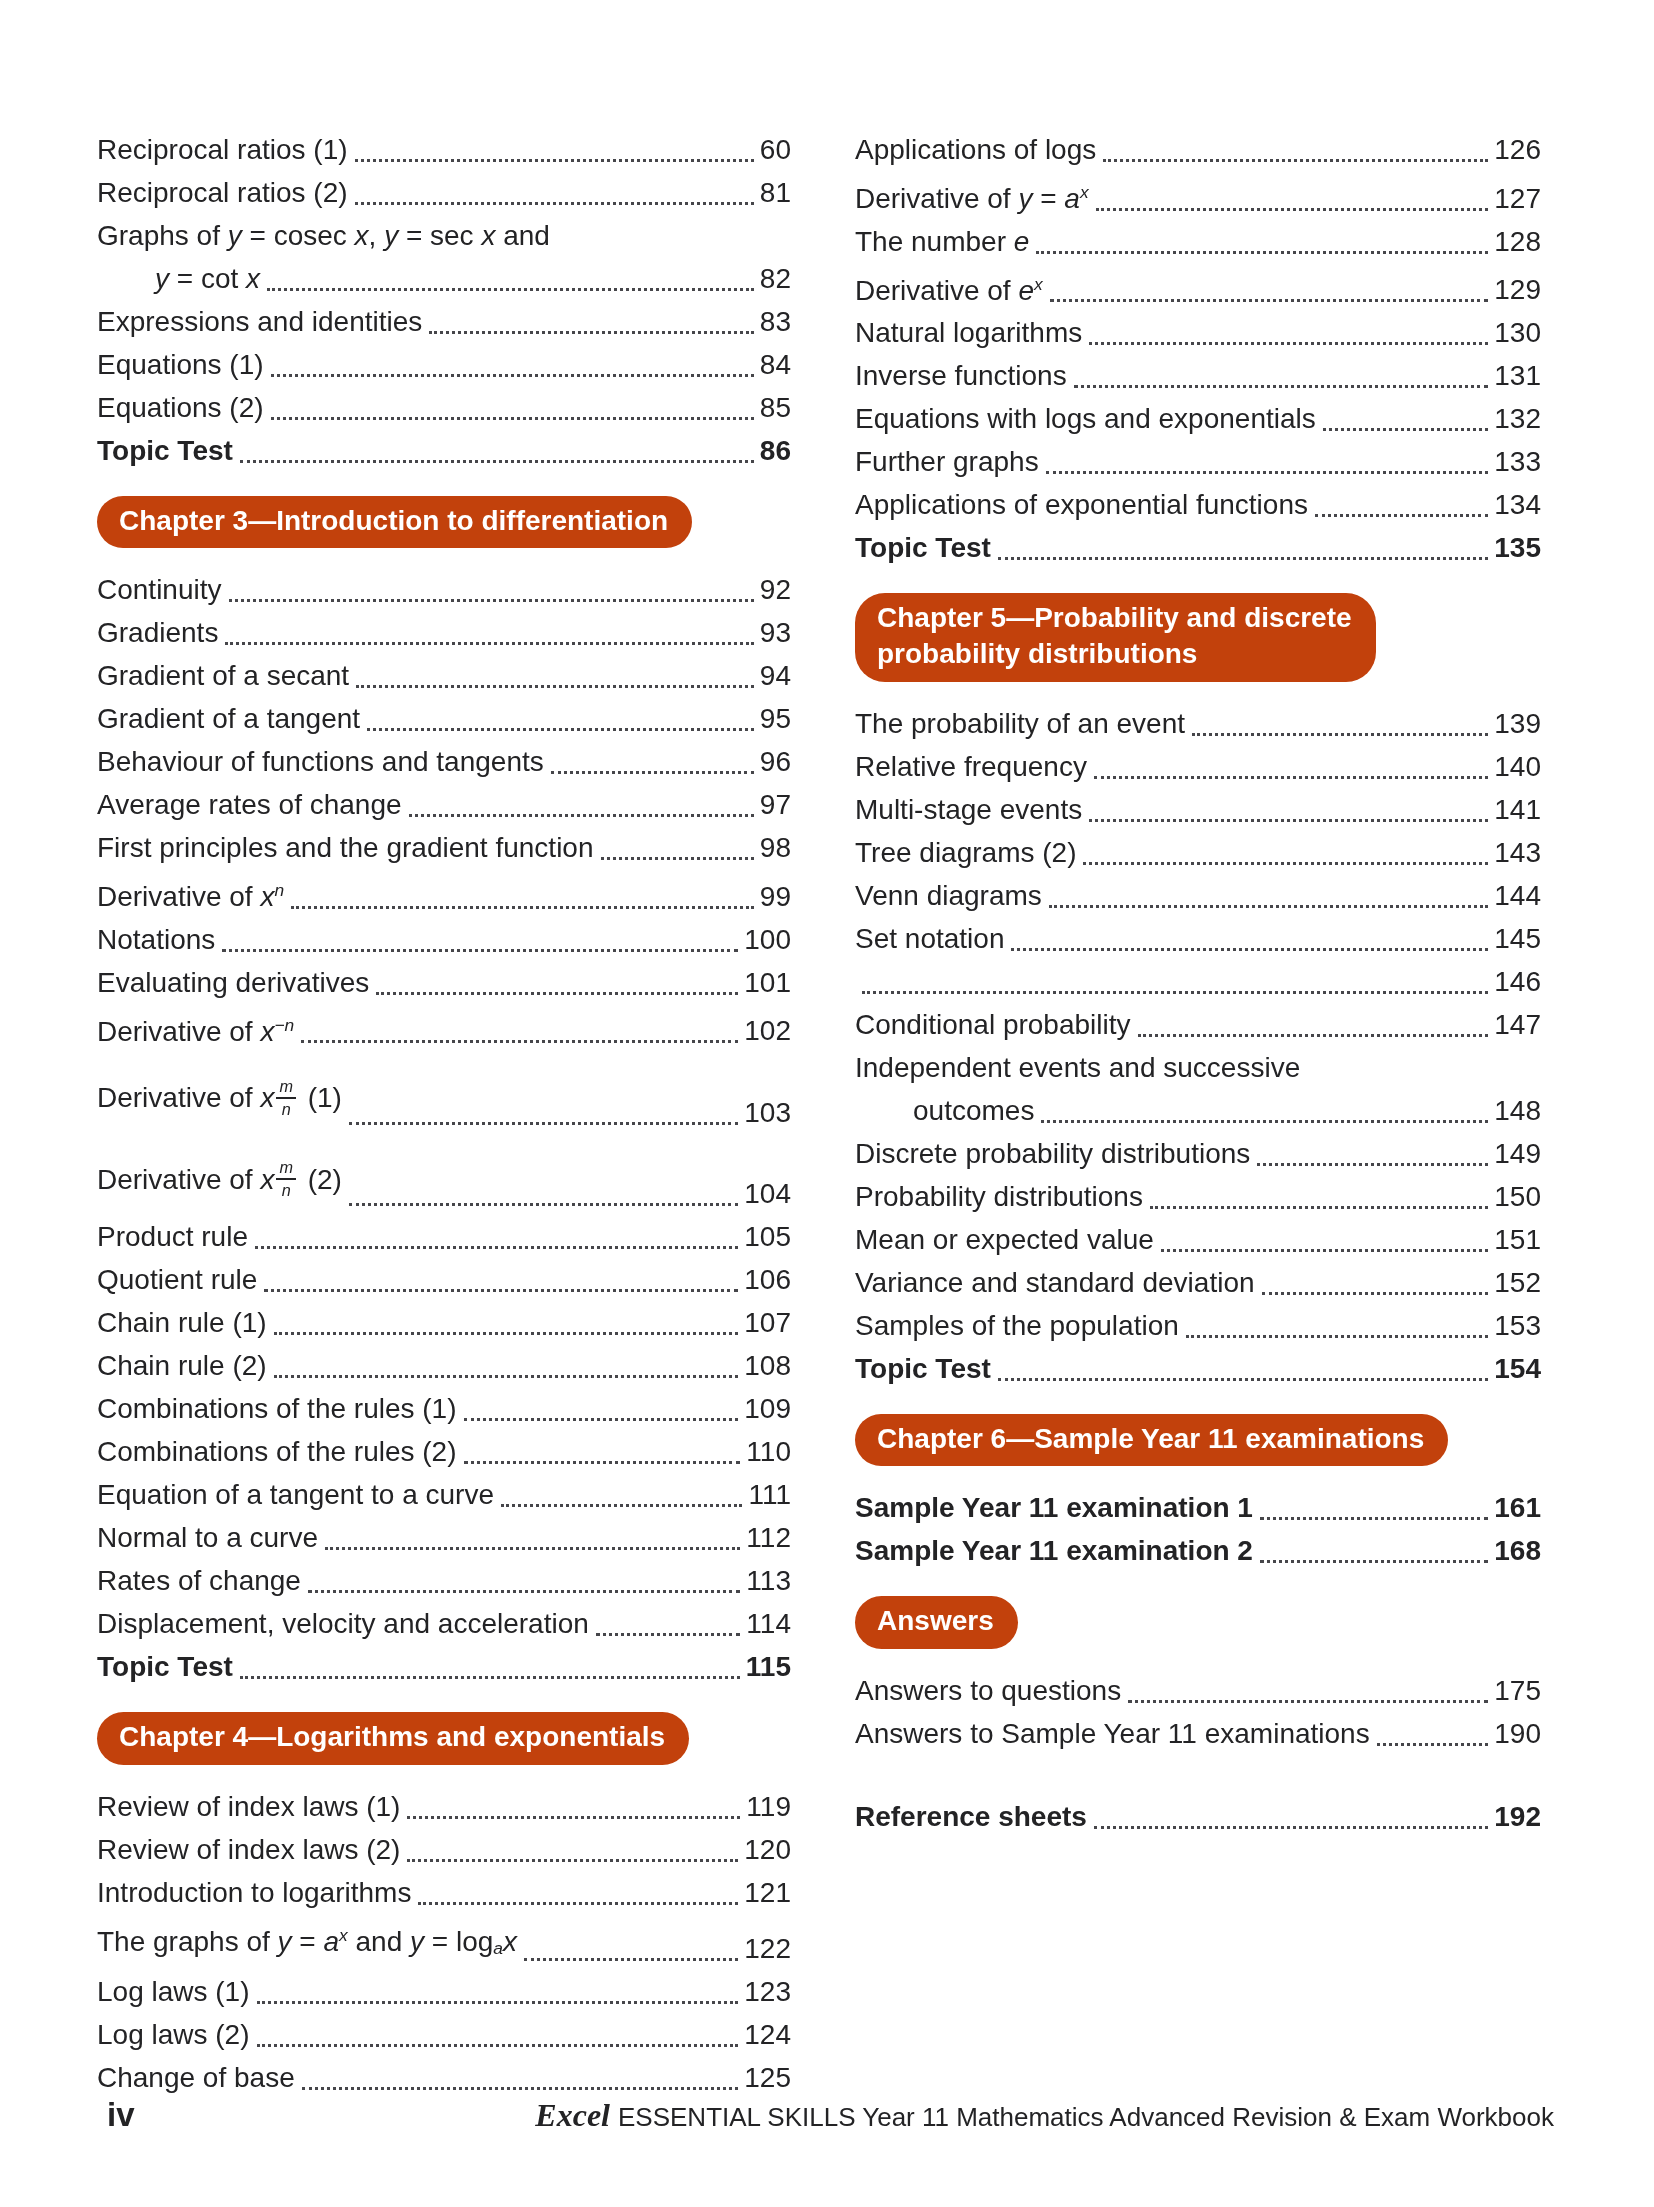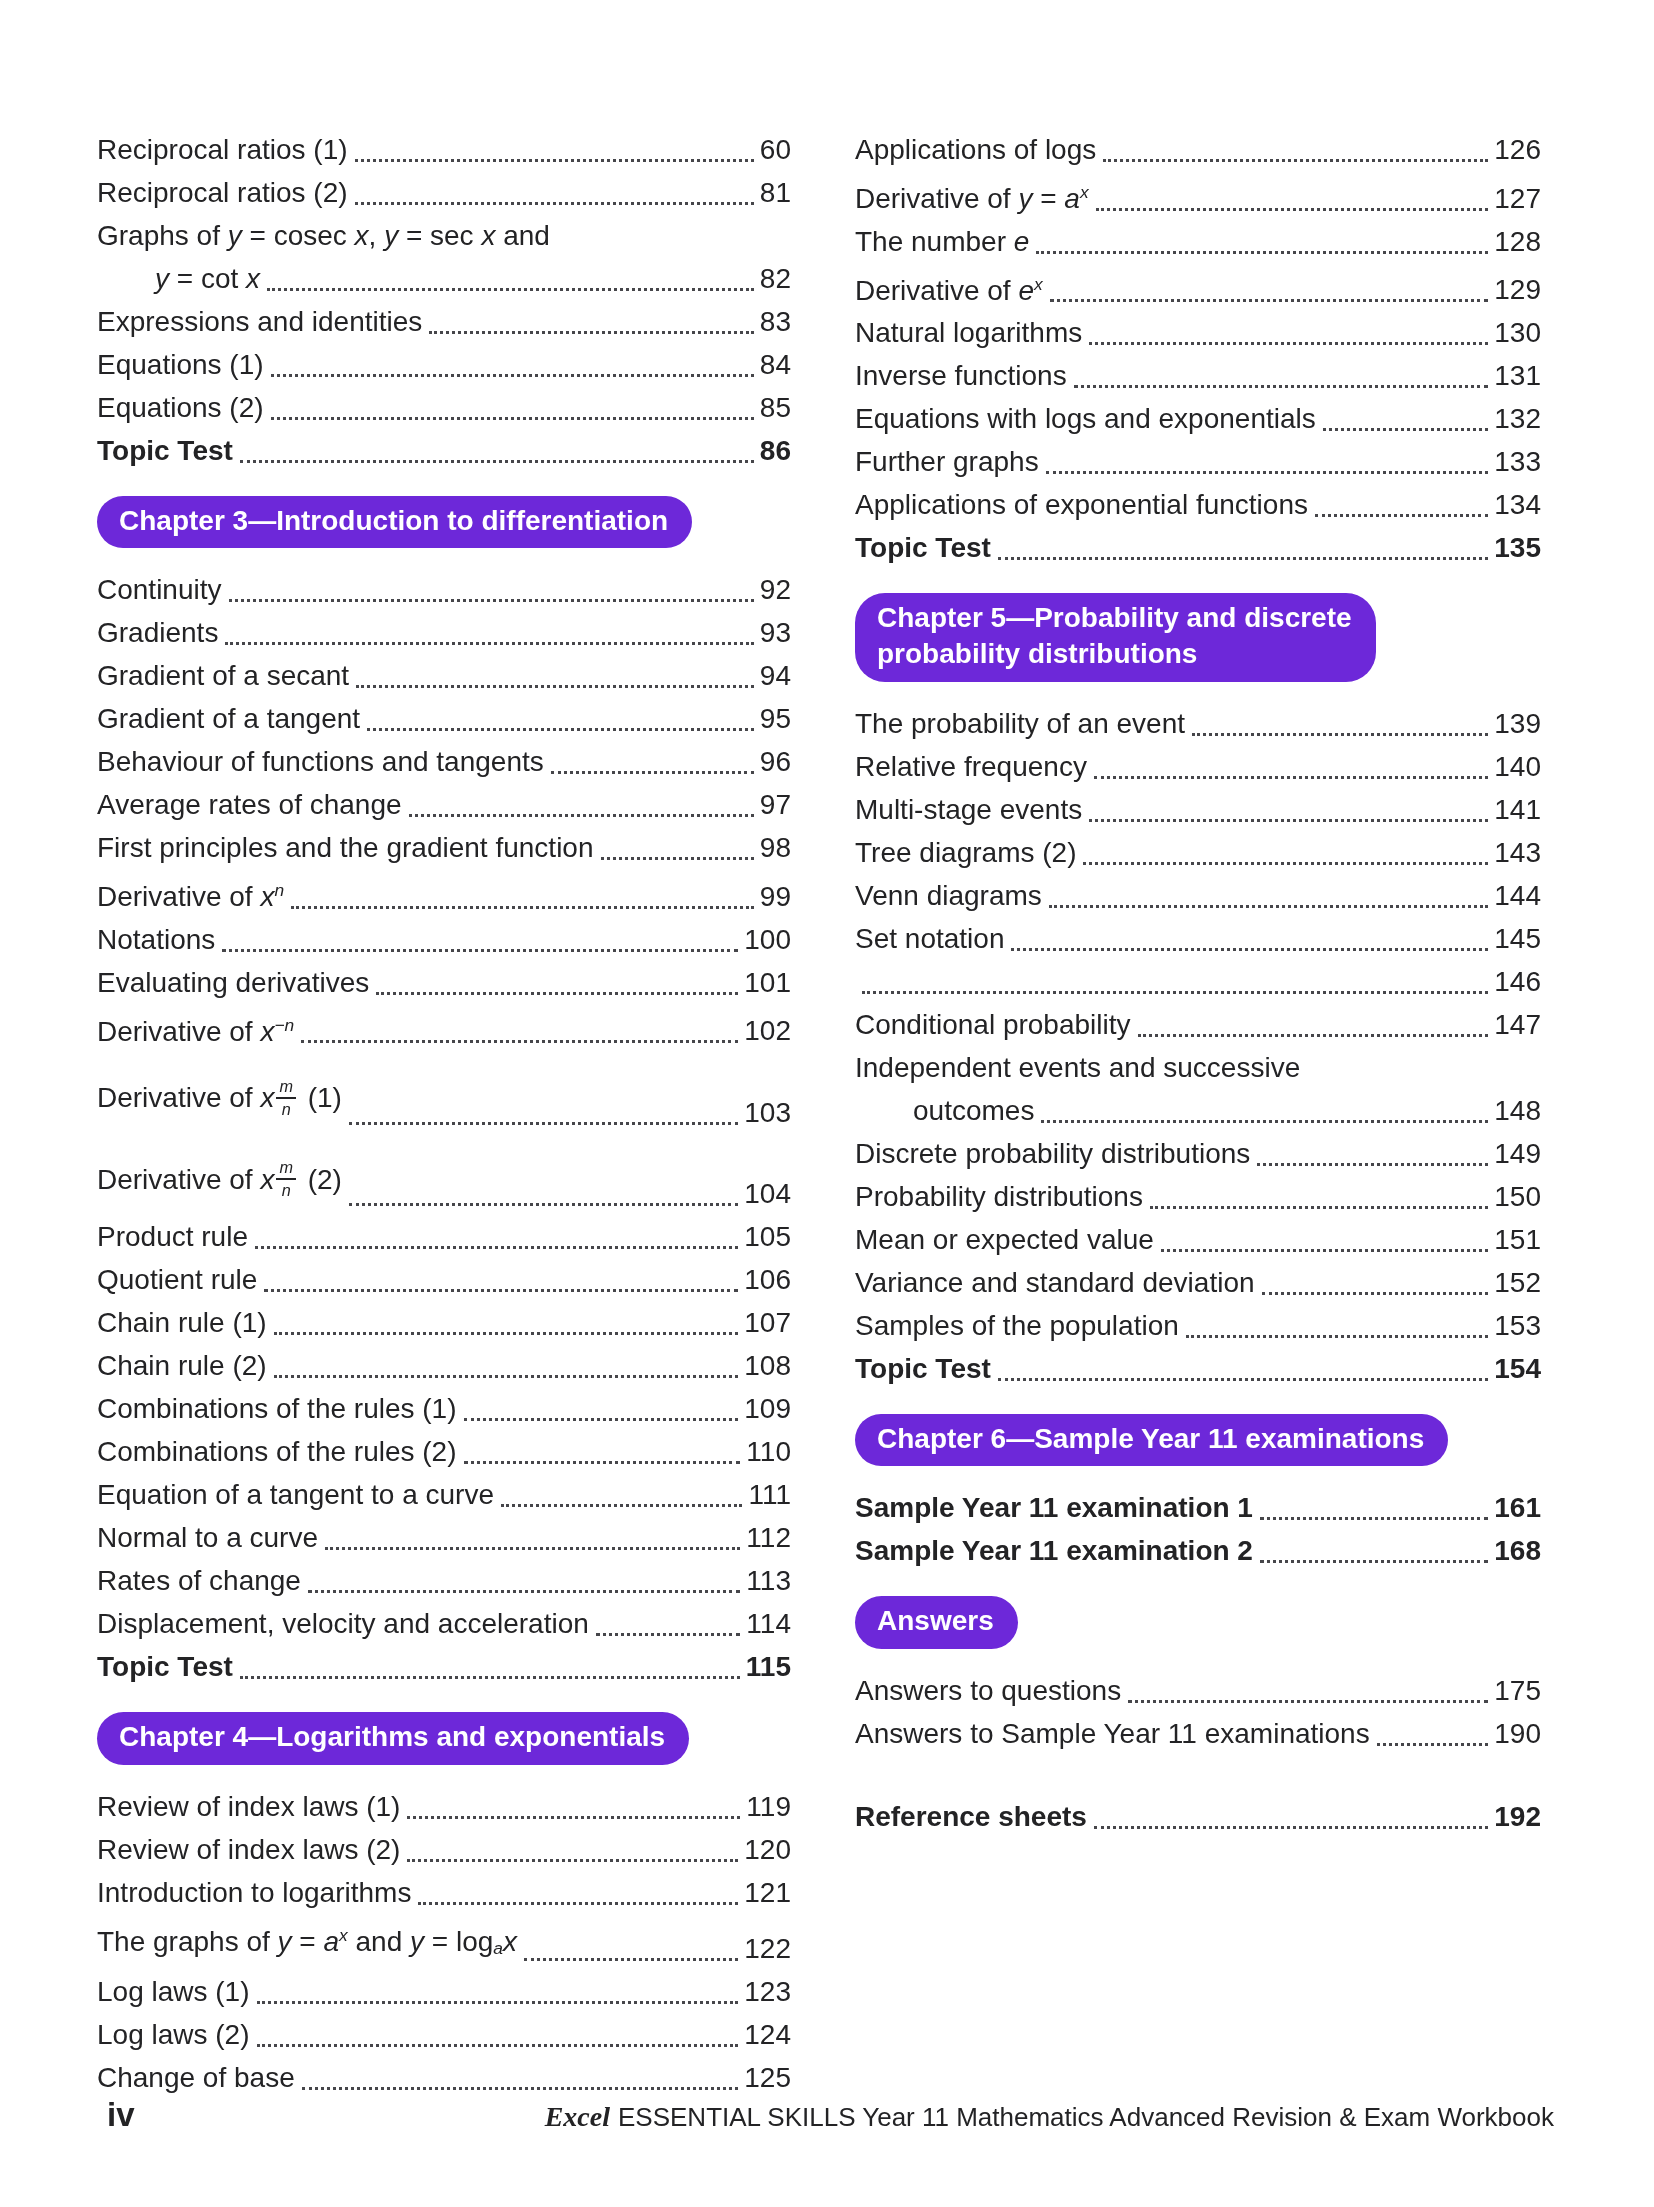--- a/index.html
+++ b/index.html
@@ -19,21 +19,21 @@
   .line.cont{padding-left:58px;}
   .label{white-space:nowrap;}
   .leader{
     flex:1 1 auto;min-width:14px;
     border-bottom:3px dotted #46464a;
     margin:0 6px 9px 7px;
   }
   .pagenum{white-space:nowrap;}
 
   .pill{
-    display:inline-block;background:#6d28d9;color:#ffffff;
+    display:inline-block;background:#c2410c;color:#ffffff;
     font-weight:bold;font-size:28px;line-height:1.3;
     padding:7px 24px 9px 22px;border-radius:30px;
     margin:24px 0 20px 0;
   }
   .pill-line{white-space:nowrap;}
 
   .it{font-style:italic;}
   .sup{font-size:0.62em;vertical-align:0.55em;}
   .sub{font-size:0.62em;vertical-align:-0.22em;}
   .frac{
@@ -47,21 +47,21 @@
   .gap-top{margin-top:40px;}
 
   .footer{
     position:absolute;left:107px;right:100px;top:2096px;
     display:flex;justify-content:space-between;align-items:baseline;
   }
   .footer-page{font-weight:bold;font-size:33px;}
   .footer-right{font-size:26px;white-space:nowrap;}
   .footer-brand{
     font-family:"Liberation Serif", serif;
-    font-style:italic;font-weight:bold;font-size:28px;margin-right:8px;
+    font-style:italic;font-weight:bold;font-size:32px;margin-right:8px;
   }
 </style>
 </head>
 <body>
 
 <div class="col col-left" id="col-left"><div class="toc-section">
       <div class="entry">
         <div class="line">
           <span class="label"><span>Reciprocal ratios (1)</span></span>
           <span class="leader"></span>

